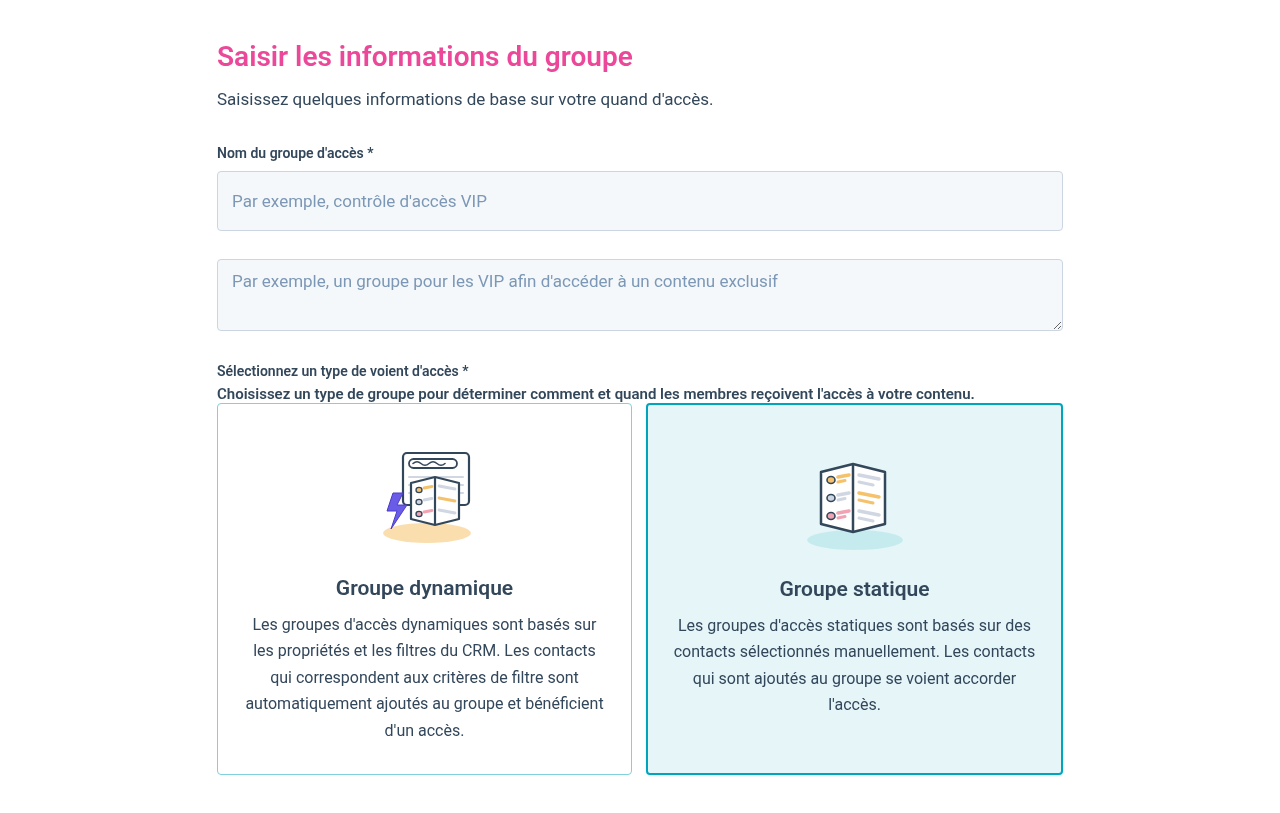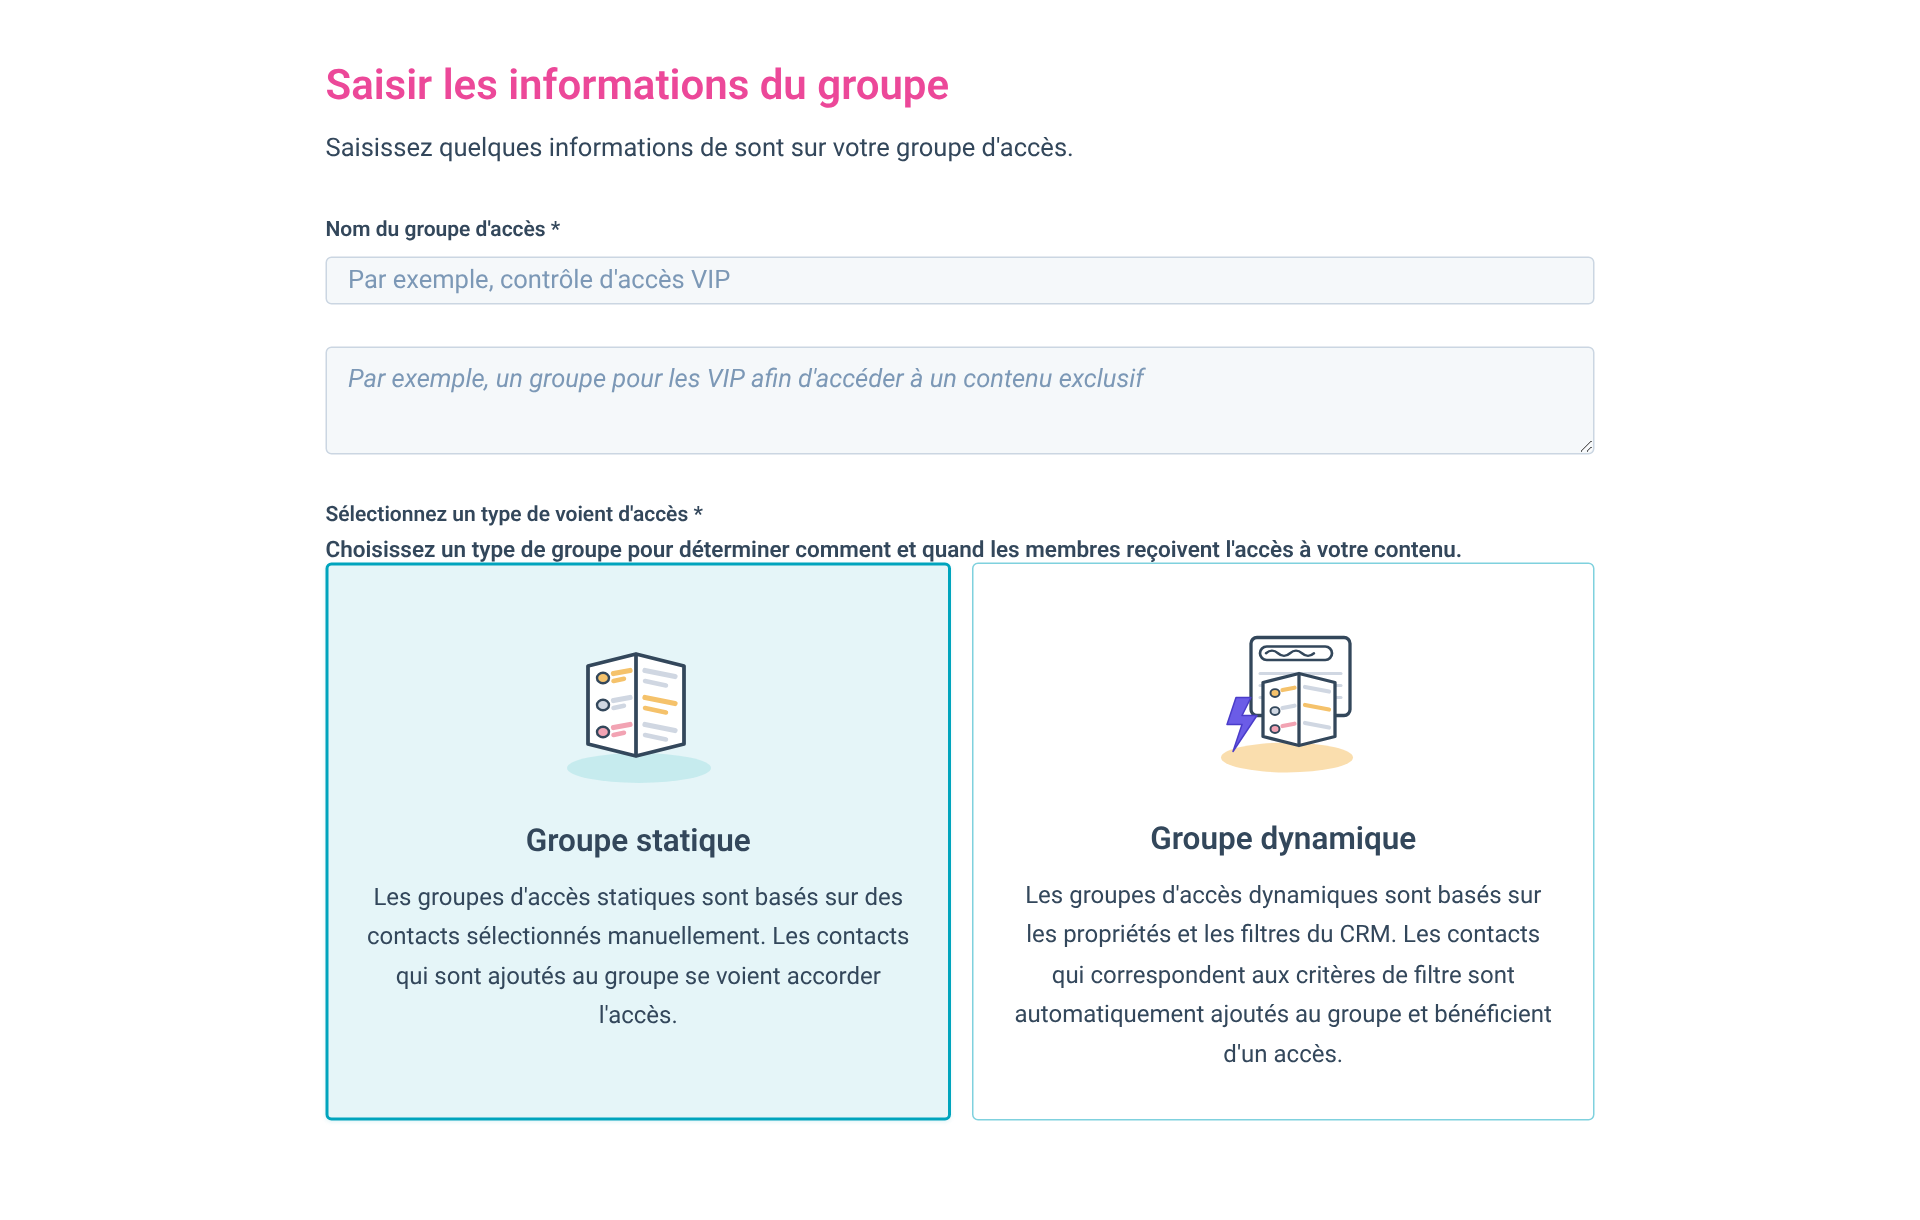--- a/index.html
+++ b/index.html
@@ -32,21 +32,21 @@
     }
     .form-label {
       display: block;
       font-size: 14px;
       font-weight: 600;
       color: #33475b;
       margin-bottom: 10px;
     }
     .text-input {
       width: 100%;
-      padding: 5px 14px;
+      padding: 19px 14px;
       font-size: 17px;
       border: 1px solid #cbd6e2;
       border-radius: 4px;
       background: #f5f8fa;
       color: #33475b;
       margin-bottom: 28px;
       font-family: inherit;
     }
     .text-input::placeholder {
       color: #7c98b6;
@@ -56,21 +56,20 @@
       padding: 11px 14px;
       font-size: 17px;
       border: 1px solid #cbd6e2;
       border-radius: 4px;
       background: #f5f8fa;
       color: #33475b;
       margin-bottom: 28px;
       font-family: inherit;
       resize: vertical;
       min-height: 72px;
-      font-style: italic;
     }
     .textarea::placeholder {
       color: #7c98b6;
     }
     .help-text {
       font-size: 15px;
       font-weight: 600;
       color: #33475b;
       margin-top: -4px;
     }
@@ -110,60 +109,31 @@
       color: #33475b;
       line-height: 1.65;
       font-weight: 400;
     }
   </style>
 </head>
 <body>
 
 <div class="container">
   <h1 class="page-title">Saisir les informations du groupe</h1>
-  <p class="page-subtitle">Saisissez quelques informations de sont sur votre groupe d'accès.</p>
+  <p class="page-subtitle">Saisissez quelques informations de base sur votre quand d'accès.</p>
 
   <label class="form-label">Nom du groupe d'accès *</label>
   <input type="text" class="text-input" placeholder="Par exemple, contrôle d'accès VIP" style="">
 
   <textarea class="textarea" placeholder="Par exemple, un groupe pour les VIP afin d'accéder à un contenu exclusif" style=""></textarea>
 
   <label class="form-label">Sélectionnez un type de voient d'accès *</label>
   <p class="help-text">Choisissez un type de groupe pour déterminer comment et quand les membres reçoivent l'accès à votre contenu.</p>
 
   <div class="card-row">
-    <div class="option-card selected">
-      <div class="card-icon">
-        <svg width="120" height="120" viewBox="0 0 120 120">
-          <ellipse cx="60" cy="102" rx="48" ry="10" fill="#b9e7ea" opacity="0.7"></ellipse>
-          <g transform="translate(20,24)">
-            <path d="M 6 10 L 38 2 L 70 10 L 70 62 L 38 70 L 6 62 Z" fill="#ffffff" stroke="#33475b" stroke-width="2.5" stroke-linejoin="round"></path>
-            <path d="M 38 2 L 38 70" stroke="#33475b" stroke-width="2.5"></path>
-            <ellipse cx="16" cy="18" rx="4" ry="3.5" fill="#f5c26b" stroke="#33475b" stroke-width="1.6"></ellipse>
-            <path d="M 23 15 L 34 13" stroke="#f5c26b" stroke-width="3.5" stroke-linecap="round"></path>
-            <path d="M 23 20 L 30 18.5" stroke="#f5c26b" stroke-width="3" stroke-linecap="round"></path>
-            <ellipse cx="16" cy="36" rx="4" ry="3.5" fill="#d0d7e2" stroke="#33475b" stroke-width="1.6"></ellipse>
-            <path d="M 23 33 L 34 31" stroke="#d0d7e2" stroke-width="3.5" stroke-linecap="round"></path>
-            <path d="M 23 38 L 30 36.5" stroke="#d0d7e2" stroke-width="3" stroke-linecap="round"></path>
-            <ellipse cx="16" cy="54" rx="4" ry="3.5" fill="#f2a3b3" stroke="#33475b" stroke-width="1.6"></ellipse>
-            <path d="M 23 51 L 34 49" stroke="#f2a3b3" stroke-width="3.5" stroke-linecap="round"></path>
-            <path d="M 23 56 L 30 54.5" stroke="#f2a3b3" stroke-width="3" stroke-linecap="round"></path>
-            <path d="M 44 13 L 64 17" stroke="#d0d7e2" stroke-width="3.5" stroke-linecap="round"></path>
-            <path d="M 44 20 L 58 23" stroke="#d0d7e2" stroke-width="3" stroke-linecap="round"></path>
-            <path d="M 44 31 L 64 35" stroke="#f5c26b" stroke-width="3.5" stroke-linecap="round"></path>
-            <path d="M 44 38 L 58 41" stroke="#f5c26b" stroke-width="3" stroke-linecap="round"></path>
-            <path d="M 44 49 L 64 53" stroke="#d0d7e2" stroke-width="3.5" stroke-linecap="round"></path>
-            <path d="M 44 56 L 58 59" stroke="#d0d7e2" stroke-width="3" stroke-linecap="round"></path>
-          </g>
-        </svg>
-      </div>
-      <h3 class="card-title">Groupe statique</h3>
-      <p class="card-desc">Les groupes d'accès statiques sont basés sur des contacts sélectionnés manuellement. Les contacts qui sont ajoutés au groupe se voient accorder l'accès.</p>
-    </div>
-
     <div class="option-card">
       <div class="card-icon">
         <svg width="120" height="120" viewBox="0 0 120 120">
           <ellipse cx="62" cy="96" rx="44" ry="10" fill="#f5c26b" opacity="0.55"></ellipse>
           <rect x="38" y="16" width="66" height="52" rx="4" fill="#ffffff" stroke="#33475b" stroke-width="2.2"></rect>
           <rect x="44" y="22" width="48" height="9" rx="4.5" fill="#ffffff" stroke="#33475b" stroke-width="1.8"></rect>
           <path d="M 48 26.5 Q 52 23 56 26.5 Q 60 30 64 26.5 Q 68 23 72 26.5 Q 76 30 80 26.5" stroke="#33475b" stroke-width="1.6" fill="none" stroke-linecap="round"></path>
           <line x1="44" y1="40" x2="98" y2="40" stroke="#d0d7e2" stroke-width="2" stroke-linecap="round"></line>
           <line x1="44" y1="48" x2="98" y2="48" stroke="#d0d7e2" stroke-width="2" stroke-linecap="round"></line>
           <line x1="44" y1="56" x2="98" y2="56" stroke="#d0d7e2" stroke-width="2" stroke-linecap="round"></line>
@@ -179,14 +149,43 @@
             <path d="M 32 11 L 48 14" stroke="#d0d7e2" stroke-width="2.8" stroke-linecap="round"></path>
             <path d="M 32 23 L 48 26" stroke="#f5c26b" stroke-width="2.8" stroke-linecap="round"></path>
             <path d="M 32 35 L 48 38" stroke="#d0d7e2" stroke-width="2.8" stroke-linecap="round"></path>
           </g>
           <path d="M 28 56 L 38 56 L 32 68 L 42 68 L 26 92 L 32 74 L 22 74 Z" fill="#6b5ce7" stroke="#4a3cc9" stroke-width="1" stroke-linejoin="round"></path>
         </svg>
       </div>
       <h3 class="card-title">Groupe dynamique</h3>
       <p class="card-desc">Les groupes d'accès dynamiques sont basés sur les propriétés et les filtres du CRM. Les contacts qui correspondent aux critères de filtre sont automatiquement ajoutés au groupe et bénéficient d'un accès.</p>
     </div>
+
+    <div class="option-card selected">
+      <div class="card-icon">
+        <svg width="120" height="120" viewBox="0 0 120 120">
+          <ellipse cx="60" cy="102" rx="48" ry="10" fill="#b9e7ea" opacity="0.7"></ellipse>
+          <g transform="translate(20,24)">
+            <path d="M 6 10 L 38 2 L 70 10 L 70 62 L 38 70 L 6 62 Z" fill="#ffffff" stroke="#33475b" stroke-width="2.5" stroke-linejoin="round"></path>
+            <path d="M 38 2 L 38 70" stroke="#33475b" stroke-width="2.5"></path>
+            <ellipse cx="16" cy="18" rx="4" ry="3.5" fill="#f5c26b" stroke="#33475b" stroke-width="1.6"></ellipse>
+            <path d="M 23 15 L 34 13" stroke="#f5c26b" stroke-width="3.5" stroke-linecap="round"></path>
+            <path d="M 23 20 L 30 18.5" stroke="#f5c26b" stroke-width="3" stroke-linecap="round"></path>
+            <ellipse cx="16" cy="36" rx="4" ry="3.5" fill="#d0d7e2" stroke="#33475b" stroke-width="1.6"></ellipse>
+            <path d="M 23 33 L 34 31" stroke="#d0d7e2" stroke-width="3.5" stroke-linecap="round"></path>
+            <path d="M 23 38 L 30 36.5" stroke="#d0d7e2" stroke-width="3" stroke-linecap="round"></path>
+            <ellipse cx="16" cy="54" rx="4" ry="3.5" fill="#f2a3b3" stroke="#33475b" stroke-width="1.6"></ellipse>
+            <path d="M 23 51 L 34 49" stroke="#f2a3b3" stroke-width="3.5" stroke-linecap="round"></path>
+            <path d="M 23 56 L 30 54.5" stroke="#f2a3b3" stroke-width="3" stroke-linecap="round"></path>
+            <path d="M 44 13 L 64 17" stroke="#d0d7e2" stroke-width="3.5" stroke-linecap="round"></path>
+            <path d="M 44 20 L 58 23" stroke="#d0d7e2" stroke-width="3" stroke-linecap="round"></path>
+            <path d="M 44 31 L 64 35" stroke="#f5c26b" stroke-width="3.5" stroke-linecap="round"></path>
+            <path d="M 44 38 L 58 41" stroke="#f5c26b" stroke-width="3" stroke-linecap="round"></path>
+            <path d="M 44 49 L 64 53" stroke="#d0d7e2" stroke-width="3.5" stroke-linecap="round"></path>
+            <path d="M 44 56 L 58 59" stroke="#d0d7e2" stroke-width="3" stroke-linecap="round"></path>
+          </g>
+        </svg>
+      </div>
+      <h3 class="card-title">Groupe statique</h3>
+      <p class="card-desc">Les groupes d'accès statiques sont basés sur des contacts sélectionnés manuellement. Les contacts qui sont ajoutés au groupe se voient accorder l'accès.</p>
+    </div>
   </div>
 </div>
 
 </body></html>

